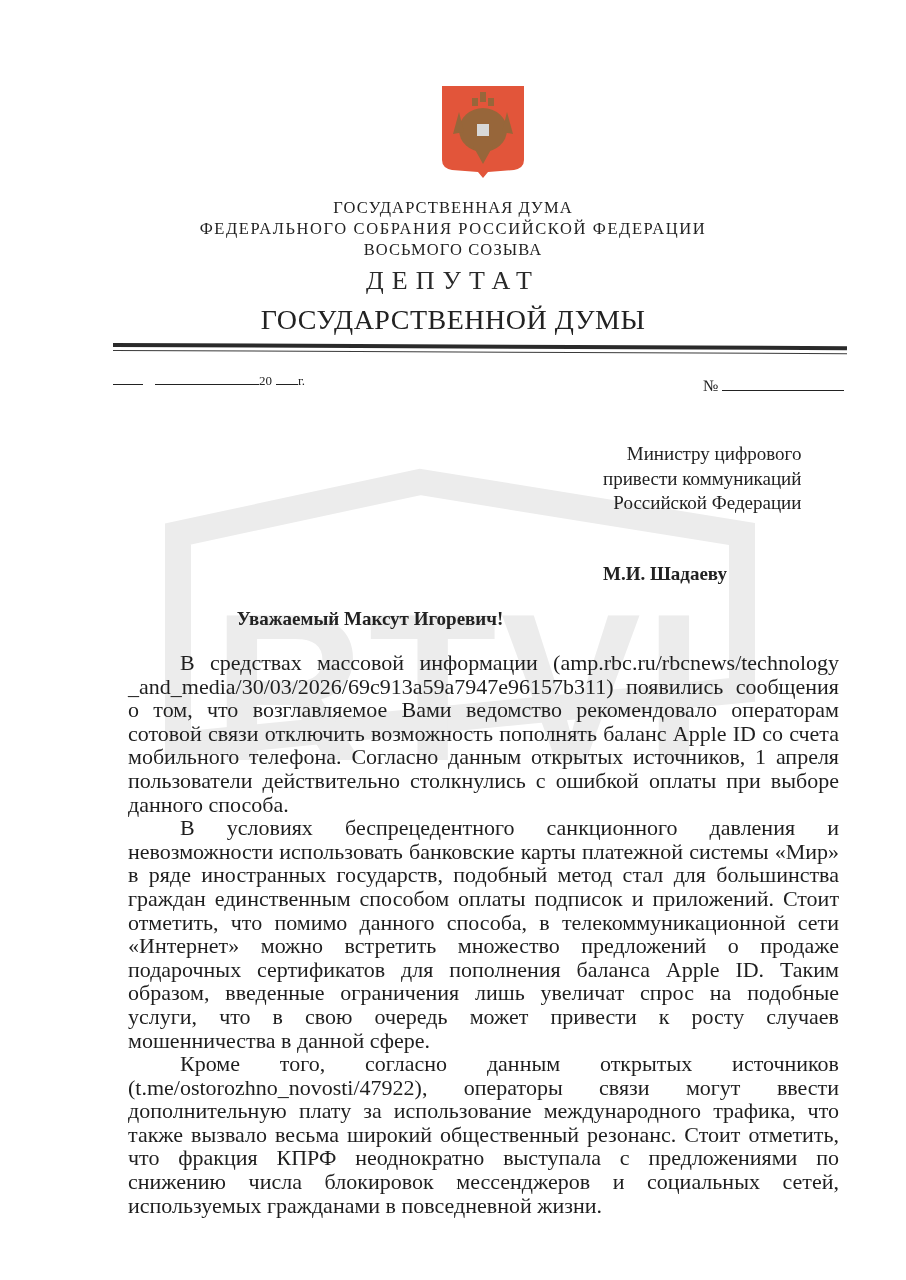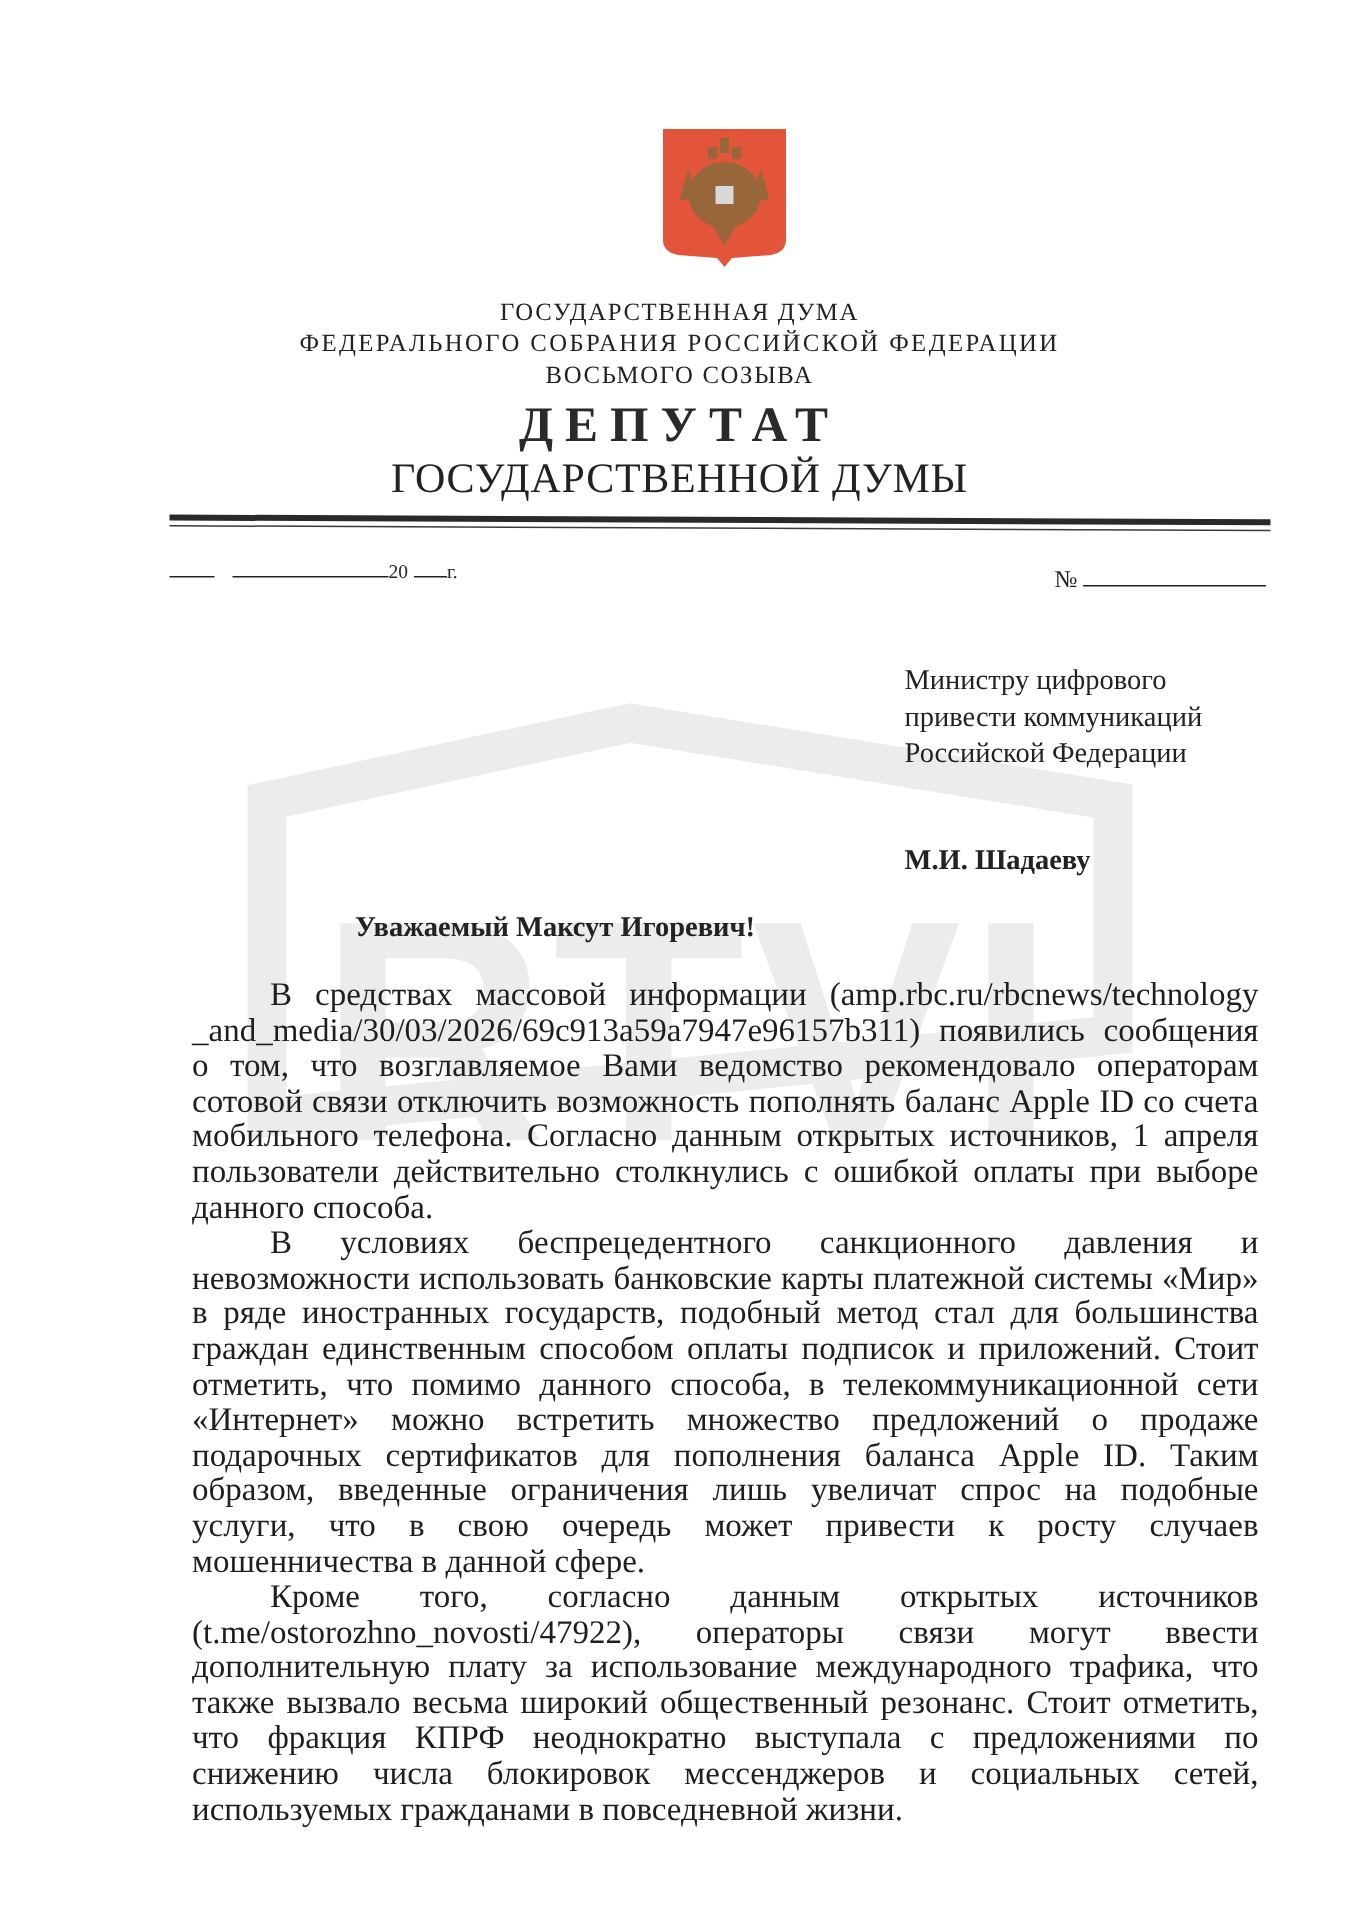--- a/index.html
+++ b/index.html
@@ -11,35 +11,35 @@
   .watermark { position: absolute; left: 0; top: 0; width: 906px; height: 1280px; pointer-events: none; z-index: 0; }
   .content { position: absolute; left: 0; top: 0; width: 906px; height: 1280px; z-index: 1; }
 
   .emblem { position: absolute; left: 440px; top: 84px; width: 86px; height: 94px; }
 
   .hdr { position: absolute; left: 0; width: 906px; text-align: center; }
   .hdr-line { font-size: 16.5px; letter-spacing: 1.1px; color: #222; }
   .hdr1 { top: 198px; }
   .hdr2 { top: 219px; letter-spacing: 1.6px; }
   .hdr3 { top: 240px; }
-  .hdr-deputat { top: 266px; font-size: 33px; font-weight: bold; letter-spacing: 8px; color: #2a2a2a; text-align: center; }
+  .hdr-deputat { top: 266px; font-size: 26px; font-weight: normal; letter-spacing: 8px; color: #2a2a2a; text-align: center; }
   .hdr-duma { top: 304px; font-size: 28px; letter-spacing: 0.5px; color: #222; }
 
   .rule-thick { position: absolute; left: 113px; top: 343px; width: 734px; height: 4px; background: #2a2a2a; transform: rotate(0.25deg); transform-origin: left top; }
   .rule-thin { position: absolute; left: 113px; top: 350px; width: 734px; height: 1px; background: #3a3a3a; transform: rotate(0.25deg); transform-origin: left top; }
 
   .date-row { position: absolute; top: 370px; left: 113px; font-size: 13px; color: #222; }
   .blank { display: inline-block; border-bottom: 1px solid #222; height: 14px; vertical-align: baseline; }
   .b1 { width: 30px; margin-right: 12px; }
   .b2 { width: 104px; }
   .b3 { width: 22px; margin-left: 4px; }
   .num-row { position: absolute; top: 374px; left: 703px; font-size: 16px; color: #222; }
   .num-blank { display: inline-block; width: 122px; border-bottom: 1px solid #222; height: 16px; margin-left: 4px; vertical-align: baseline; }
 
-  .addressee { position: absolute; left: 603px; top: 442px; font-size: 19px; line-height: 24.5px; color: #222; }
+  .addressee { position: absolute; left: 603px; top: 442px; font-size: 19px; line-height: 24.5px; color: #222; text-align: right; }
   .addressee-name { position: absolute; left: 603px; top: 563px; font-size: 19px; font-weight: bold; color: #222; }
 
   .salutation { position: absolute; left: 0; width: 740px; text-align: center; top: 608px; font-size: 19px; font-weight: bold; color: #222; }
 
   .body-text { position: absolute; left: 128px; width: 711px; top: 651px; font-size: 22px; line-height: 23.6px; color: #1e1e1e; text-align: justify; }
   .body-text p { margin: 0; text-indent: 52px; }
   .body-text p + p { margin-top: 0; }
 </style>
 </head>
 <body>

